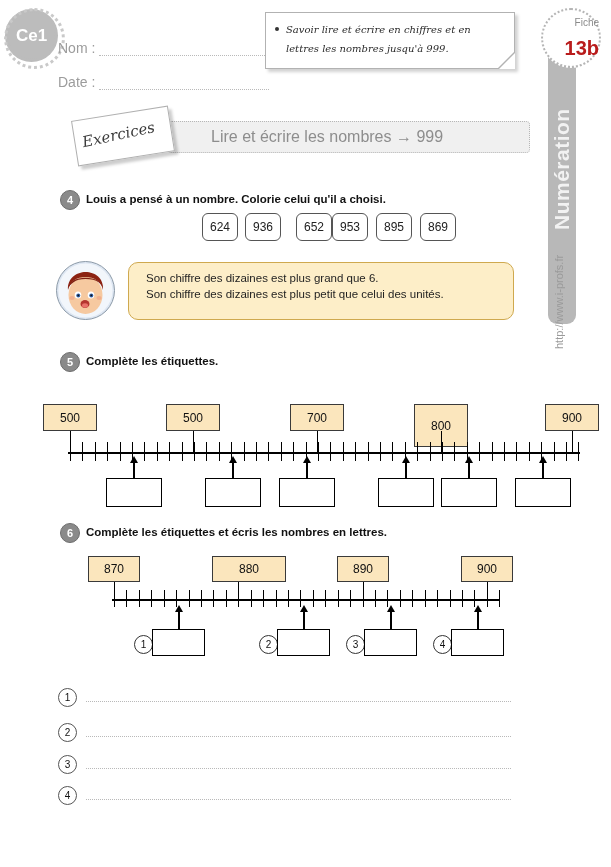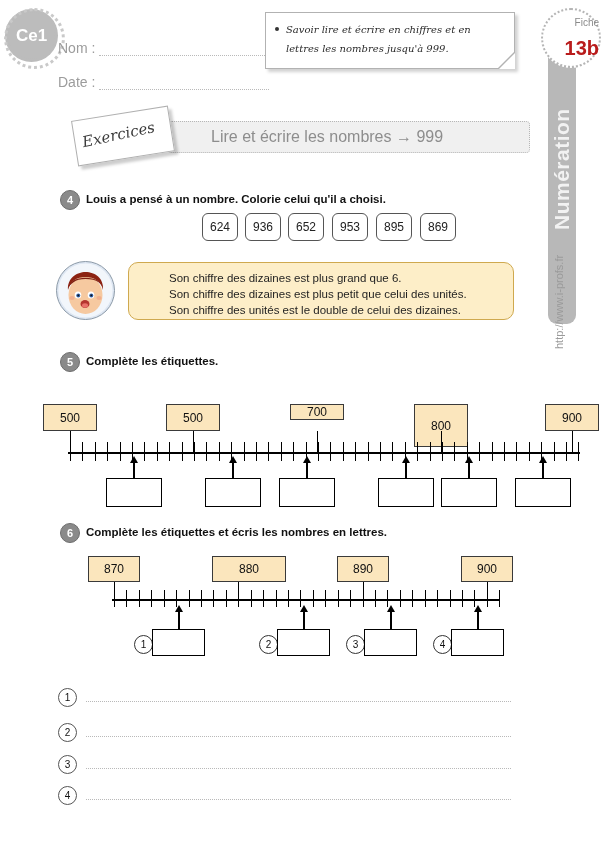--- a/index.html
+++ b/index.html
@@ -121,21 +121,21 @@
     display:flex;align-items:center;justify-content:center;
     font-size:12px;color:#222;
   }
 
   
   .clue-box{
     position:absolute;left:128px;top:262px;width:386px;height:58px;
     background:#fdeec8;border:1px solid #cfa94f;border-radius:10px;
     box-sizing:border-box;padding:7px 0 0 17px;
   }
-  .clue-box div{font-size:11.5px;line-height:16px;color:#1f1f1f;margin-left:23px;}
+  .clue-box div{font-size:11.5px;line-height:16px;color:#1f1f1f;}
 
   .avatar{
     position:absolute;left:56px;top:261px;width:57px;height:57px;
     border-radius:50%;background:#dde6f2;border:1px solid #8c9aa8;
     overflow:hidden;
   }
 
   
   .nl-label{
     position:absolute;background:#fbe6bd;border:1px solid #3a3a3a;
@@ -211,21 +211,21 @@
   </div>
   <div class="exo-tag">
     <span>Exercices</span>
   </div>
 
   <div class="ex-num" style="left:60px;top:190px">4</div>
   <div class="ex-title" style="left:86px;top:193px">Louis a pensé à un nombre. Colorie celui qu'il a choisi.</div>
 
   <div class="chip" style="left:202px">624</div>
   <div class="chip" style="left:245px">936</div>
-  <div class="chip" style="left:288px">652</div>
+  <div class="chip" style="left:296px">652</div>
   <div class="chip" style="left:332px">953</div>
   <div class="chip" style="left:376px">895</div>
   <div class="chip" style="left:420px">869</div>
 
   <div class="avatar">
     <svg viewBox="0 0 57 57" width="57" height="57">
       <circle cx="28.5" cy="28.5" r="27" fill="#f2f6fb"></circle>
       <ellipse cx="28.5" cy="33" rx="17" ry="19" fill="#f6c9a0"></ellipse>
       <path d="M11 27 C11 12 46 12 46 27 C46 22 40 17 28.5 17 C18 17 13 22 11 27 Z" fill="#7d1f12"></path>
       <path d="M11 28 C10 16 20 10 28.5 10 C38 10 47 16 46 28 C44 19 37 15 28.5 15 C20 15 13 19 11 28 Z" fill="#8c2313"></path>
@@ -238,29 +238,28 @@
       <ellipse cx="28" cy="42" rx="4.5" ry="4" fill="#b4352f"></ellipse>
       <ellipse cx="28" cy="43.5" rx="3" ry="2.2" fill="#e8726a"></ellipse>
       <ellipse cx="15" cy="36" rx="2.6" ry="2" fill="#f0a98a" opacity=".8"></ellipse>
       <ellipse cx="42" cy="36" rx="2.6" ry="2" fill="#f0a98a" opacity=".8"></ellipse>
     </svg>
   </div>
 
   <div class="clue-box">
     <div>Son chiffre des dizaines est plus grand que 6.</div>
     <div>Son chiffre des dizaines est plus petit que celui des unités.</div>
-    <div>Son chiffre des unités est le double de celui des dizaines.</div>
   </div>
 
   <div class="ex-num" style="left:60px;top:352px">5</div>
   <div class="ex-title" style="left:86px;top:355px">Complète les étiquettes.</div>
 
   <div class="nl-label" style="left:43px;top:404px;width:54px;height:27px">500</div>
   <div class="nl-label" style="left:166px;top:404px;width:54px;height:27px">500</div>
-  <div class="nl-label" style="left:290px;top:404px;width:54px;height:16px">700</div>
+  <div class="nl-label" style="left:290px;top:404px;width:54px;height:27px">700</div>
   <div class="nl-label" style="left:414px;top:404px;width:54px;height:43px">800</div>
   <div class="nl-label" style="left:545px;top:404px;width:54px;height:27px">900</div>
 
   <div class="nl-stem" style="left:70px;top:431px;height:22px"></div>
   <div class="nl-stem" style="left:193px;top:431px;height:22px"></div>
   <div class="nl-stem" style="left:317px;top:431px;height:22px"></div>
   <div class="nl-stem" style="left:441px;top:431px;height:22px"></div>
   <div class="nl-stem" style="left:572px;top:431px;height:22px"></div>
 
   <div class="nl-axis" id="ex5-axis" style="left:68px;top:452px;width:512px;height:2px"></div>

